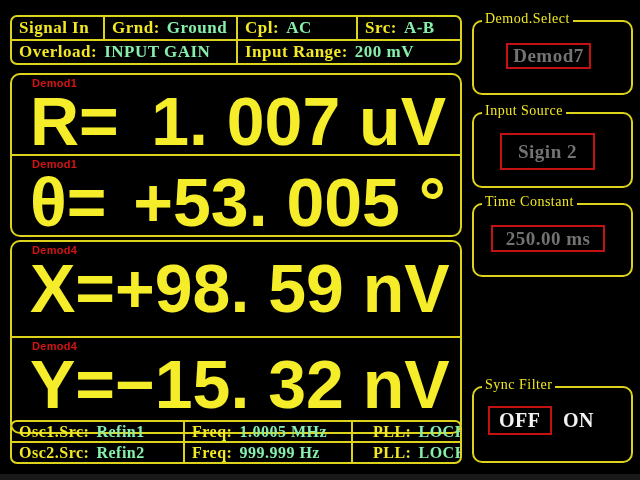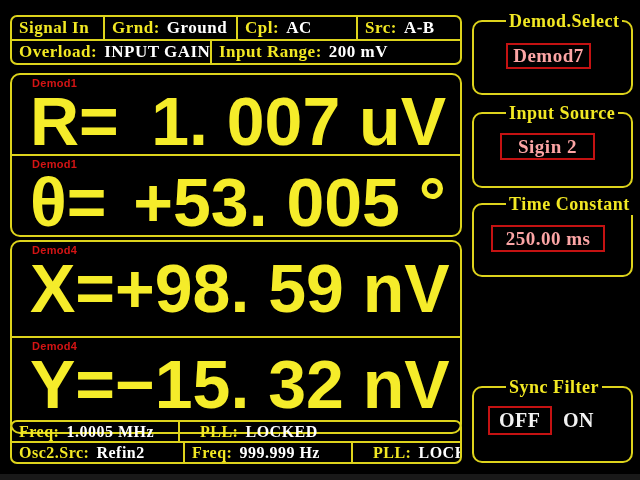--- a/index.html
+++ b/index.html
@@ -16,24 +16,24 @@
     border:2px solid #ddd31c;border-radius:7px;box-sizing:border-box;
     display:flex;flex-direction:column;
   }
   .status-row{display:flex;flex:1;min-height:0;}
   .status-row.first{border-bottom:2px solid #ddd31c;text-align:right;}
   .cell{
     display:flex;align-items:center;padding-left:7px;box-sizing:border-box;
     font-size:17px;font-weight:bold;white-space:pre;overflow:hidden;
   }
   .cell .lbl{color:#f2e823;}
-  .cell .val{color:#ffffff;margin-left:7px;}
+  .cell .val{color:#86efac;margin-left:7px;}
   .divr{border-right:2px solid #ddd31c;}
   .w1{width:93px;} .w2{width:133px;} .w3{width:120px;} .w4{flex:1;}
-  .w5{width:200px;} .w6{flex:1;}
+  .w5{width:226px;} .w6{flex:1;}
 
   
   .readout-box{
     position:absolute;left:10px;width:452px;
     border:2px solid #ddd31c;border-radius:10px;box-sizing:border-box;
     display:flex;flex-direction:column;
   }
   .box-a{top:73px;height:164px;}
   .box-b{top:240px;height:194px;}
   .panel{position:relative;flex:1;min-height:0;}
@@ -59,34 +59,34 @@
   .ow1{width:173px;} .ow2{width:168px;} .ow3{flex:1;padding-left:20px;}
   .osc-bar .cell{font-size:16px;}
 
   
   .group{
     position:absolute;left:472px;width:161px;
     border:2px solid #ddd31c;border-radius:10px;box-sizing:border-box;
   }
   .group-title{
     position:absolute;top:-11px;left:8px;background:#000;padding:0 3px;
-    font-size:18px;font-weight:bold;color:#f2e823;letter-spacing:.5px;white-space:pre;margin-left:24px;
+    font-size:14px;font-weight:normal;color:#f2e823;letter-spacing:.5px;white-space:pre;
   }
   .g1{top:20px;height:75px;}
   .g2{top:112px;height:76px;}
   .g3{top:203px;height:74px;}
   .g4{top:293px;height:79px;}
   .g5{top:386px;height:77px;padding-left:32px;}
   .red-box{
     position:absolute;border:2px solid #c41212;box-sizing:border-box;
     display:flex;align-items:center;justify-content:center;
-    font-size:19px;font-weight:bold;color:#fca5a5;white-space:pre;letter-spacing:.5px;
+    font-size:19px;font-weight:bold;color:#737373;white-space:pre;letter-spacing:.5px;
   }
   .demod-val{left:32px;top:21px;width:85px;height:26px;}
-  .insrc-val{left:26px;top:19px;width:95px;height:27px;}
+  .insrc-val{left:26px;top:19px;width:95px;height:37px;}
   .tc-val{left:17px;top:20px;width:114px;height:27px;}
   .filter-grid{
     position:absolute;left:6px;right:6px;top:12px;
     display:grid;grid-template-columns:repeat(4,1fr);row-gap:7px;justify-items:center;
   }
   .filter-opt{
     font-size:20px;font-weight:bold;color:#f2f2f2;line-height:24px;
     padding:0 5px;border:2px solid transparent;
   }
   .filter-opt.selected{border-color:#c41212;}
@@ -166,20 +166,24 @@
       <span class="demod-tag sans">Demod4</span>
       <div class="big-line sans">
         <span>Y=</span>
         <span>−15. 32 nV</span>
       </div>
     </div>
   </div>
 
   <div class="osc-bar ui-text">
     <div class="osc-row first">
+      <div class="cell ow1 divr">
+        <span class="lbl">Osc1.Src:</span>
+        <span class="val">Refin1</span>
+      </div>
       <div class="cell ow2 divr">
         <span class="lbl">Freq:</span>
         <span class="val">1.0005 MHz</span>
       </div>
       <div class="cell ow3">
         <span class="lbl">PLL:</span>
         <span class="val">LOCKED</span>
       </div>
     </div>
     <div class="osc-row">

